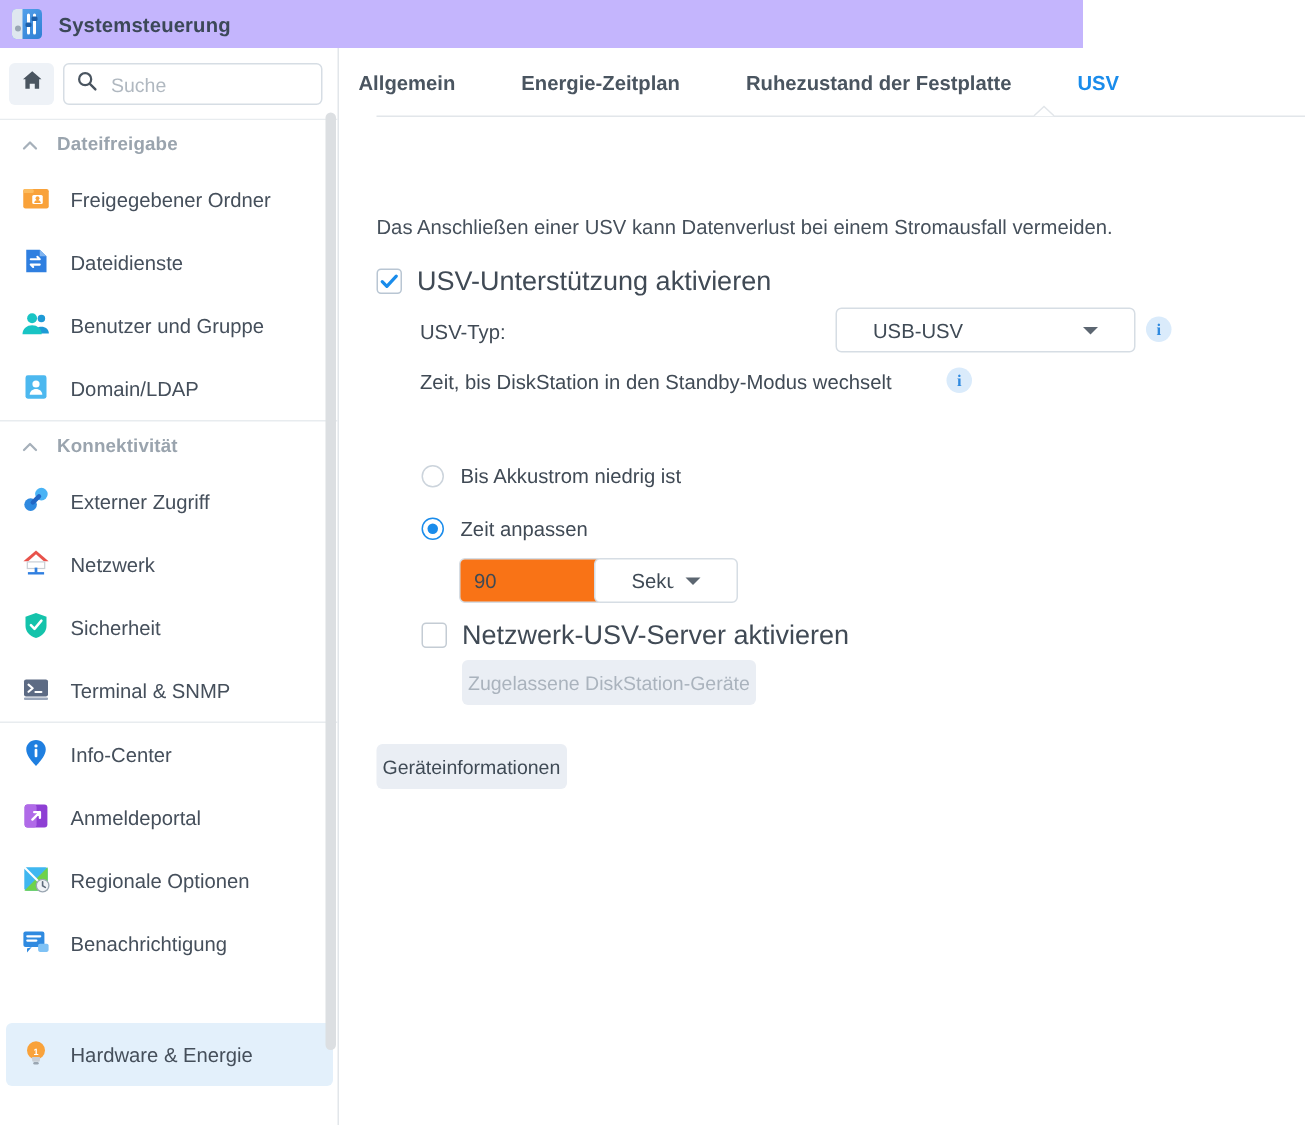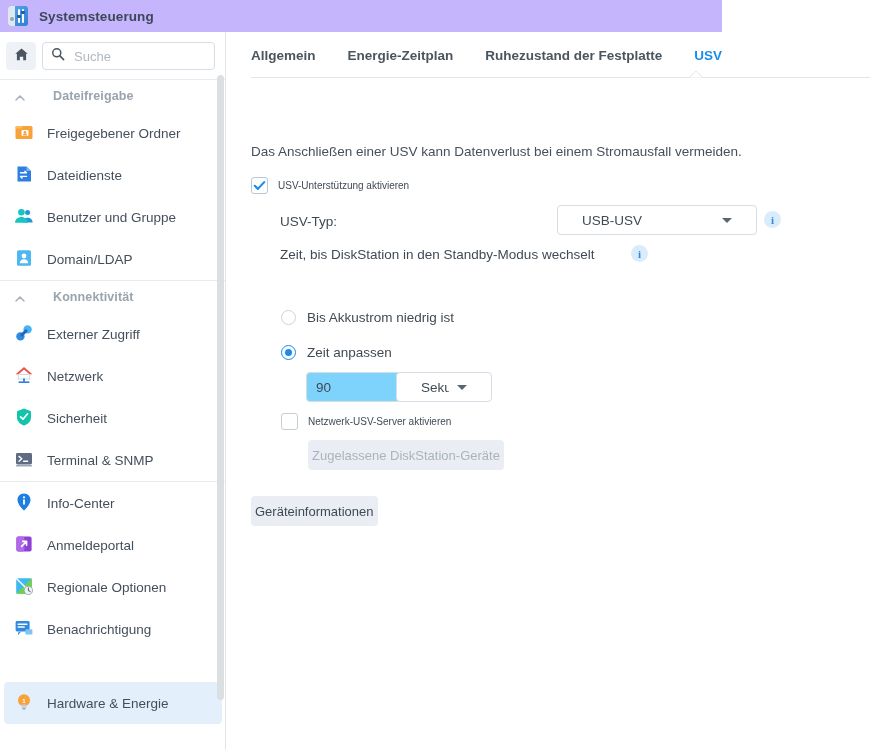--- a/index.html
+++ b/index.html
@@ -104,21 +104,21 @@
     overflow: hidden;
   }
   .section-divider {
     height: 1px; background: #e8ecef;
     margin: 0 0 0 0;
   }
   .section-head {
     display: flex; align-items: center;
     height: 32px;
     padding-left: 14px;
-    gap: 27px;
+    gap: 12px;
     cursor: pointer;
   }
   .section-head .caret {
     width: 12px; height: 12px; flex: 0 0 auto;
   }
   .section-head .sec-label {
     font-size: 12.5px; font-weight: bold;
     color: #9aa4ae;
     letter-spacing: 0.1px;
   }
@@ -158,22 +158,22 @@
   
   .main {
     position: absolute; top: 32px; left: 227px;
     width: 643px; height: 718px;
     background: #ffffff;
   }
   .tabs {
     position: relative;
     height: 46px;
     display: flex; align-items: center;
-    padding-left: 24px;
-    gap: 4px;
+    padding-left: 12px;
+    gap: 16px;
   }
   .tab {
     font-size: 13.5px;
     font-weight: bold;
     color: #4a5560;
     padding: 0 14px;
     cursor: pointer;
     white-space: nowrap;
   }
   .tab:first-child { padding-left: 0; }
@@ -210,21 +210,21 @@
   }
   .checkbox {
     width: 17px; height: 17px;
     border: 1px solid #c4ccd4;
     border-radius: 3px;
     background: #fff;
     flex: 0 0 auto;
     position: relative;
   }
   .checkbox.checked { border-color: #b9c6d3; }
-  .chk-label { font-size: 10px; color: #404a55; }
+  .chk-label { font-size: 18px; color: #404a55; }
 
   .field-label {
     position: absolute;
     font-size: 13.5px;
     color: #404a55;
   }
 
   .select {
     position: absolute;
     height: 30px;
@@ -280,21 +280,21 @@
     width: 7px; height: 7px; border-radius: 50%;
     background: #1a8ceb;
   }
   .radio-label { font-size: 13.5px; color: #404a55; }
 
   .num-input {
     position: absolute;
     width: 96px; height: 30px;
     border: 1px solid #d6dde4;
     border-radius: 4px;
-    background: #7dd3fc;
+    background: #f97316;
     font-family: "Liberation Sans", sans-serif;
     font-size: 13.5px;
     color: #3f4a55;
     padding: 0 9px;
     outline: 0;
   }
 
   .btn {
     position: absolute;
     height: 30px;

